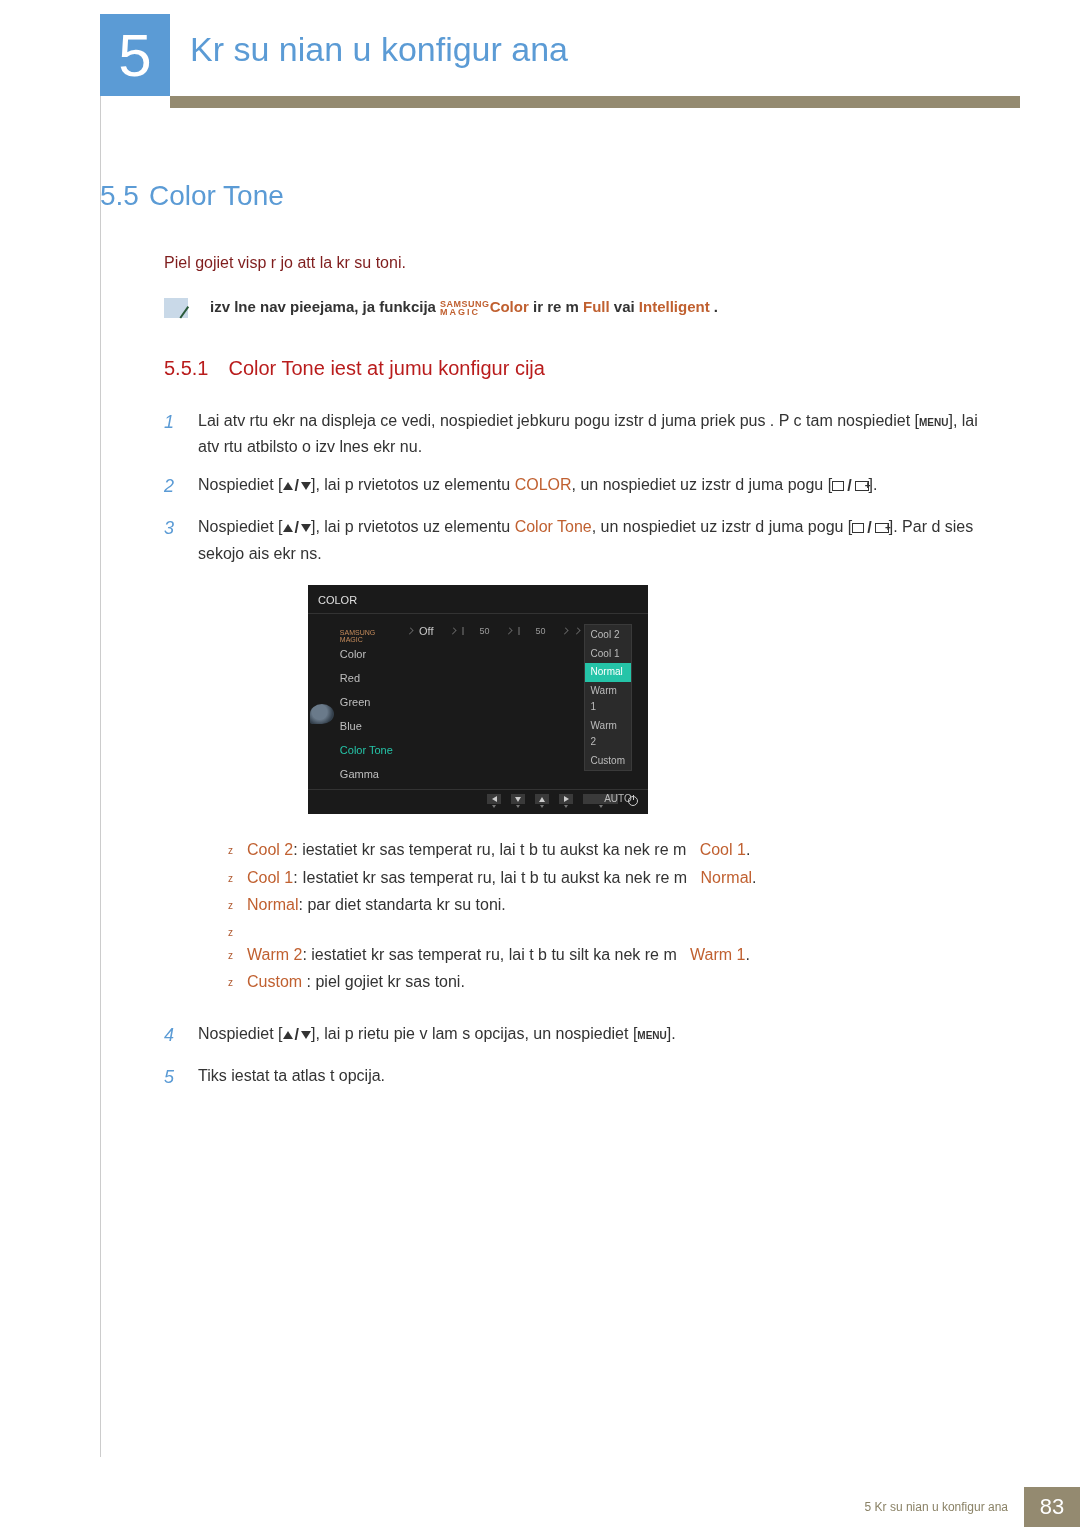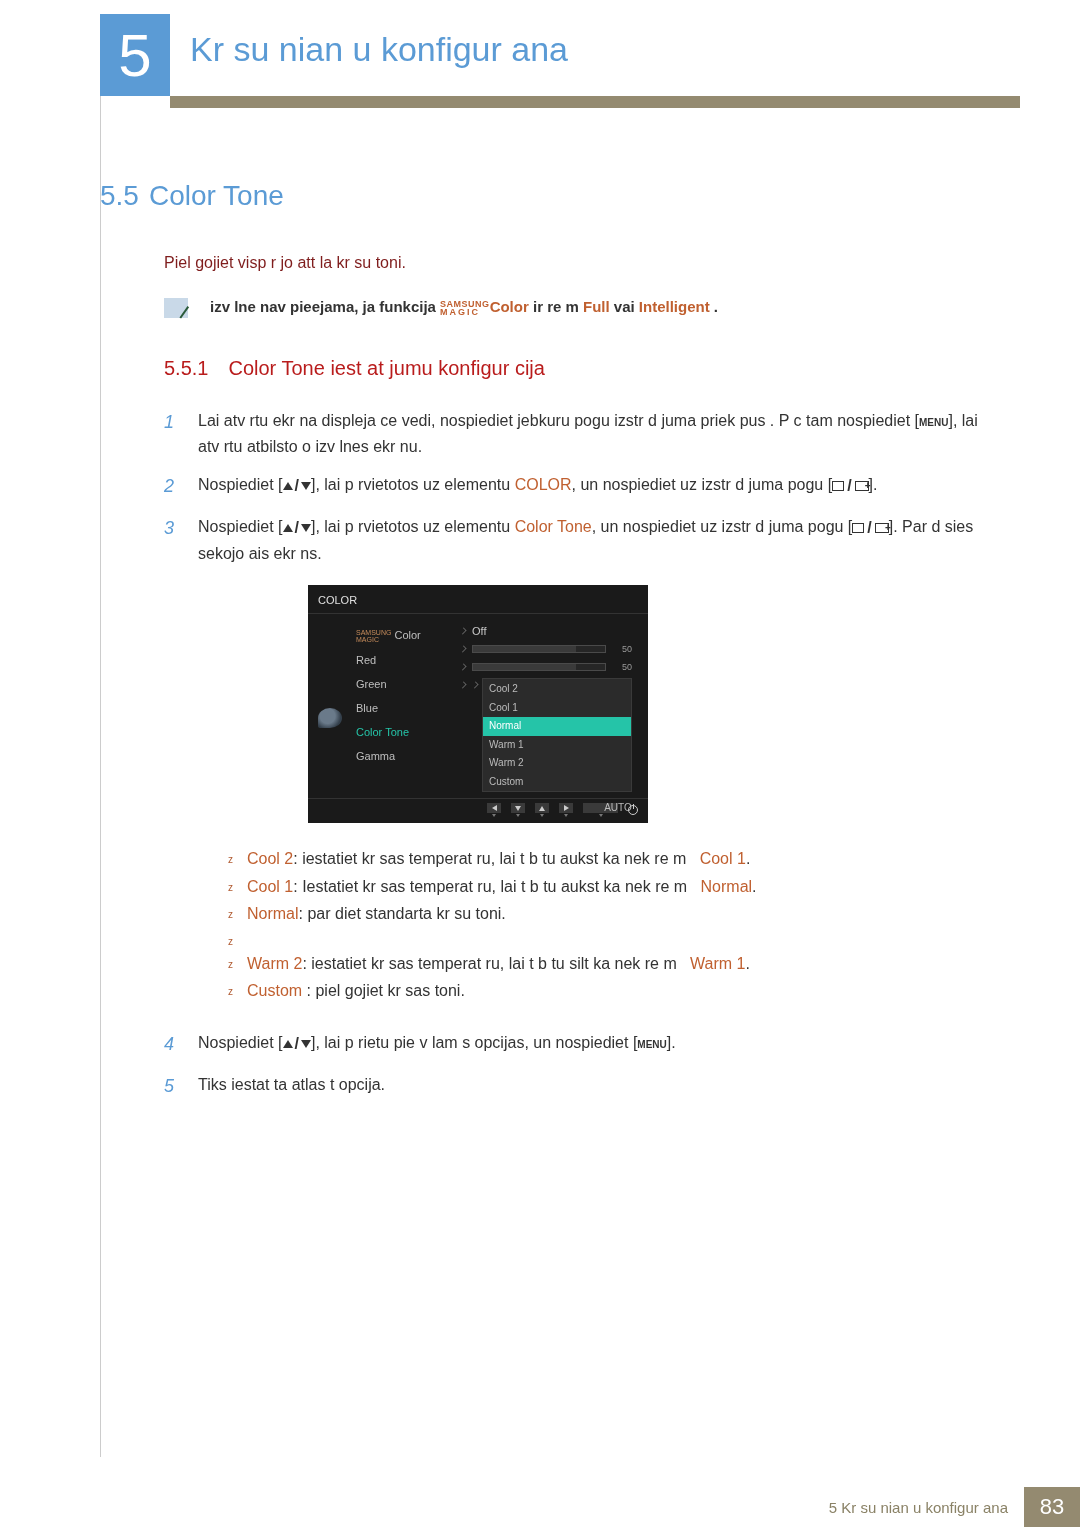--- a/index.html
+++ b/index.html
@@ -243,22 +243,22 @@
   .osd-magic {
     font-size: 7px;
     color: #c58b5b;
     line-height: 0.9;
     display: inline-block;
     vertical-align: middle;
   }
   .osd-values {
     flex: 1;
     display: flex;
-    flex-direction: column;
-    gap: 4px;
+    flex-direction: row;
+    gap: 16px;
     padding-right: 6px;
   }
   .osd-row {
     display: flex;
     align-items: center;
     gap: 6px;
     height: 14px;
   }
   .osd-chevron {
     width: 6px; height: 8px;
@@ -380,21 +380,21 @@
     left: 0; right: 0; bottom: 0;
     height: 40px;
     display: flex;
     justify-content: flex-end;
     align-items: stretch;
   }
   .footer-text {
     display: flex;
     align-items: center;
     padding-right: 16px;
-    font-size: 15px;
+    font-size: 12px;
     color: #8a8266;
   }
   .footer-pagebox {
     width: 56px;
     background: #948a70;
     color: #fff;
     font-size: 22px;
     display: flex;
     align-items: center;
     justify-content: center;

